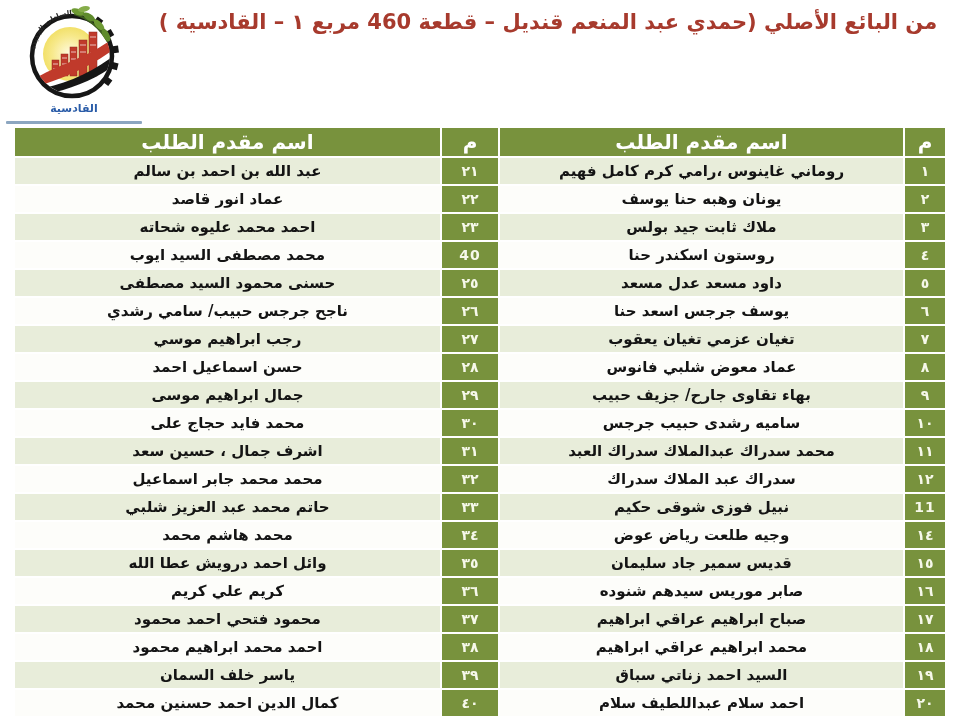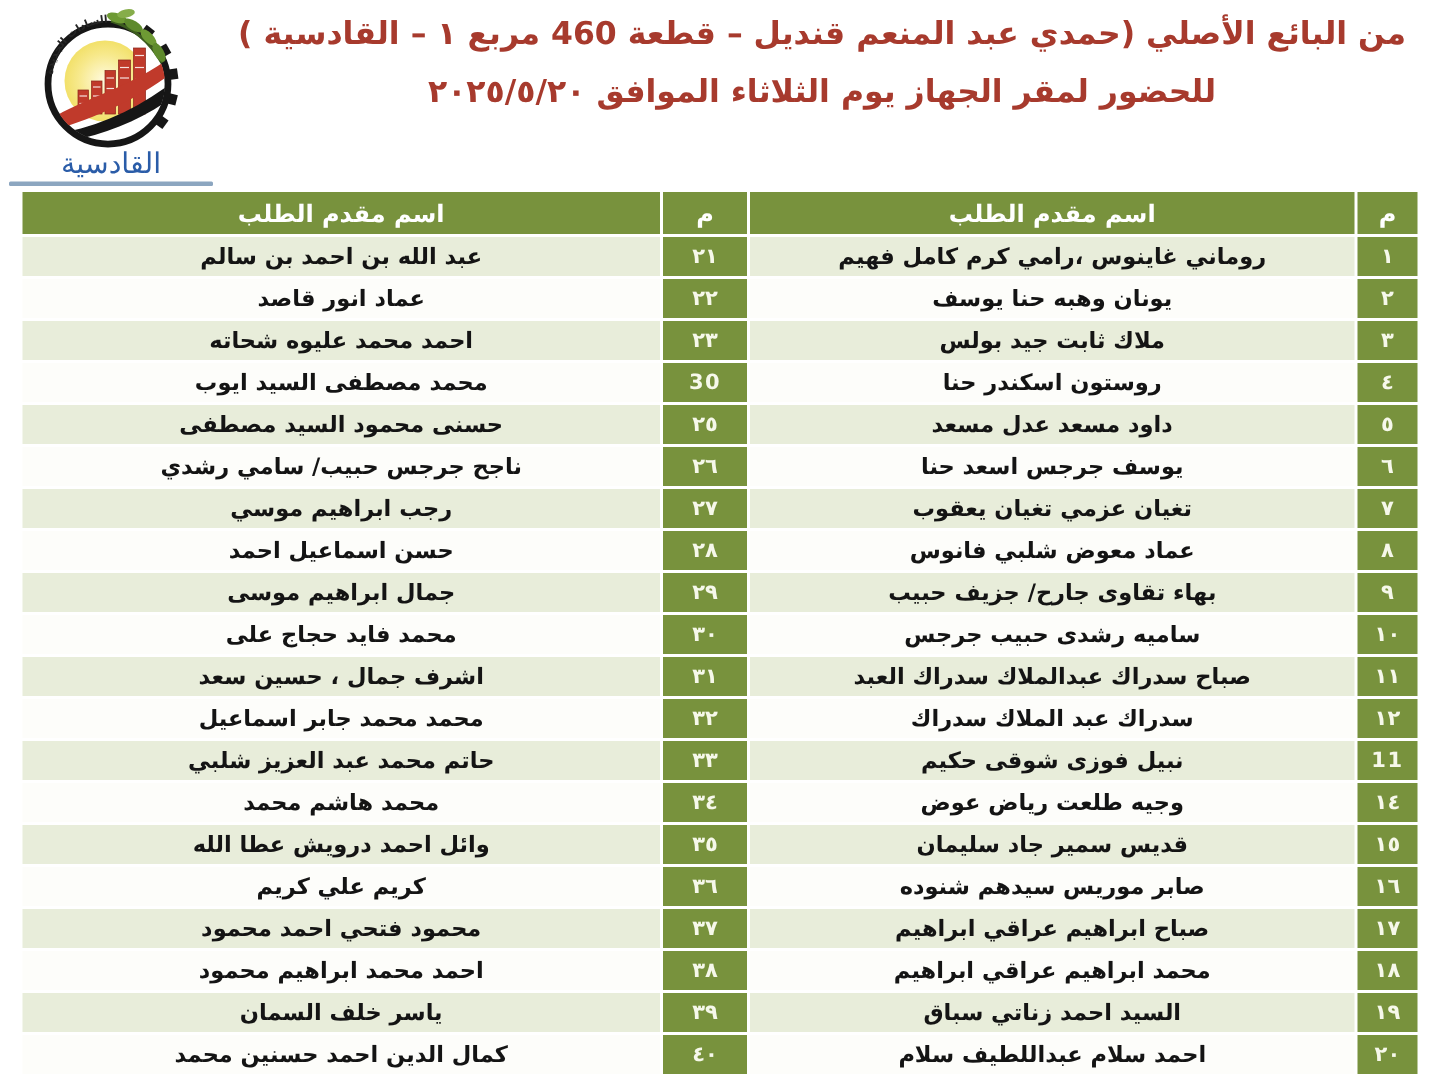--- a/index.html
+++ b/index.html
@@ -17,21 +17,21 @@
     width:960px;height:720px;background:#ffffff;
     font-family:"DejaVu Sans", sans-serif;
     overflow:hidden;
   }
   .slide{position:relative;width:960px;height:720px;background:#ffffff;}
 
   
   .logo-block{position:absolute;left:6px;top:2px;width:136px;text-align:center;}
   .logo-svg{display:block;margin:0 auto;}
   .city-name{
-    direction:rtl;color:var(--city-blue);font-weight:normal;font-size:19px;
+    direction:rtl;color:var(--city-blue);font-weight:bold;font-size:11px;
     line-height:18px;margin-top:-2px;
   }
   .logo-underline{height:3px;background:var(--underline-blue);margin-top:3px;border-radius:1px;}
 
   
   .title-block{
     position:absolute;left:142px;top:3px;width:812px;
     direction:rtl;text-align:center;color:var(--title-red);font-weight:bold;
   }
   .title-line{font-size:21px;line-height:39px;white-space:nowrap;}
@@ -41,21 +41,21 @@
     position:absolute;left:13px;top:126px;width:934px;
     direction:rtl;table-layout:fixed;
     border-collapse:separate;border-spacing:2px;
   }
   table.names-table th,table.names-table td{
     padding:0;text-align:center;vertical-align:middle;
     font-weight:bold;overflow:hidden;white-space:nowrap;
   }
   thead th{
     background:var(--table-green);color:#ffffff;
-    font-size:16px;height:28px;
+    font-size:20px;height:28px;
   }
   tbody th.num{
     background:var(--table-green);color:var(--num-text);
     font-size:14px;height:22px;letter-spacing:1px;margin-top:33px;
   }
   tbody td.name{font-size:15px;color:var(--cell-text);height:26px;}
   tbody tr:nth-child(odd) td.name{background:var(--band-odd);}
   tbody tr:nth-child(even) td.name{background:var(--band-even);}
 </style>
 </head>
@@ -132,21 +132,20 @@
         <ellipse cx="84" cy="33" rx="7" ry="3.2" fill="#5e8a2c" transform="rotate(60 84 33)"></ellipse>
         <ellipse cx="62" cy="7" rx="6" ry="2.8" fill="#86ad4a" transform="rotate(-12 62 7)"></ellipse>
       </g>
     </svg>
     <div class="city-name">القادسية</div>
     <div class="logo-underline"></div>
   </div>
 
   <div class="title-block">
     <div class="title-line">من البائع الأصلي (حمدي عبد المنعم قنديل – قطعة 460 مربع ١ – القادسية )</div>
-    <div class="title-line">للحضور لمقر الجهاز يوم الثلاثاء الموافق ٢٠٢٥/٥/٢٠</div>
   </div>
 
   <table class="names-table">
     <colgroup>
       <col style="width:40px">
         <col style="width:402px">
         <col style="width:56px">
         <col style="width:424px">
     </colgroup>
     <thead>
@@ -172,21 +171,21 @@
         </tr>
         <tr>
           <th class="num">٣</th>
           <td class="name">ملاك ثابت جيد بولس</td>
           <th class="num">٢٣</th>
           <td class="name">احمد محمد عليوه شحاته</td>
         </tr>
         <tr>
           <th class="num">٤</th>
           <td class="name">روستون اسكندر حنا</td>
-          <th class="num">30</th>
+          <th class="num">40</th>
           <td class="name">محمد مصطفى السيد ايوب</td>
         </tr>
         <tr>
           <th class="num">٥</th>
           <td class="name">داود مسعد عدل مسعد</td>
           <th class="num">٢٥</th>
           <td class="name">حسنى محمود السيد مصطفى</td>
         </tr>
         <tr>
           <th class="num">٦</th>
@@ -213,21 +212,21 @@
           <td class="name">جمال ابراهيم موسى</td>
         </tr>
         <tr>
           <th class="num">١٠</th>
           <td class="name">ساميه رشدى حبيب جرجس</td>
           <th class="num">٣٠</th>
           <td class="name">محمد فايد حجاج على</td>
         </tr>
         <tr>
           <th class="num">١١</th>
-          <td class="name">صباح سدراك عبدالملاك سدراك العبد</td>
+          <td class="name">محمد سدراك عبدالملاك سدراك العبد</td>
           <th class="num">٣١</th>
           <td class="name">اشرف جمال ، حسين سعد</td>
         </tr>
         <tr>
           <th class="num">١٢</th>
           <td class="name">سدراك عبد الملاك سدراك</td>
           <th class="num">٣٢</th>
           <td class="name">محمد محمد جابر اسماعيل</td>
         </tr>
         <tr>

